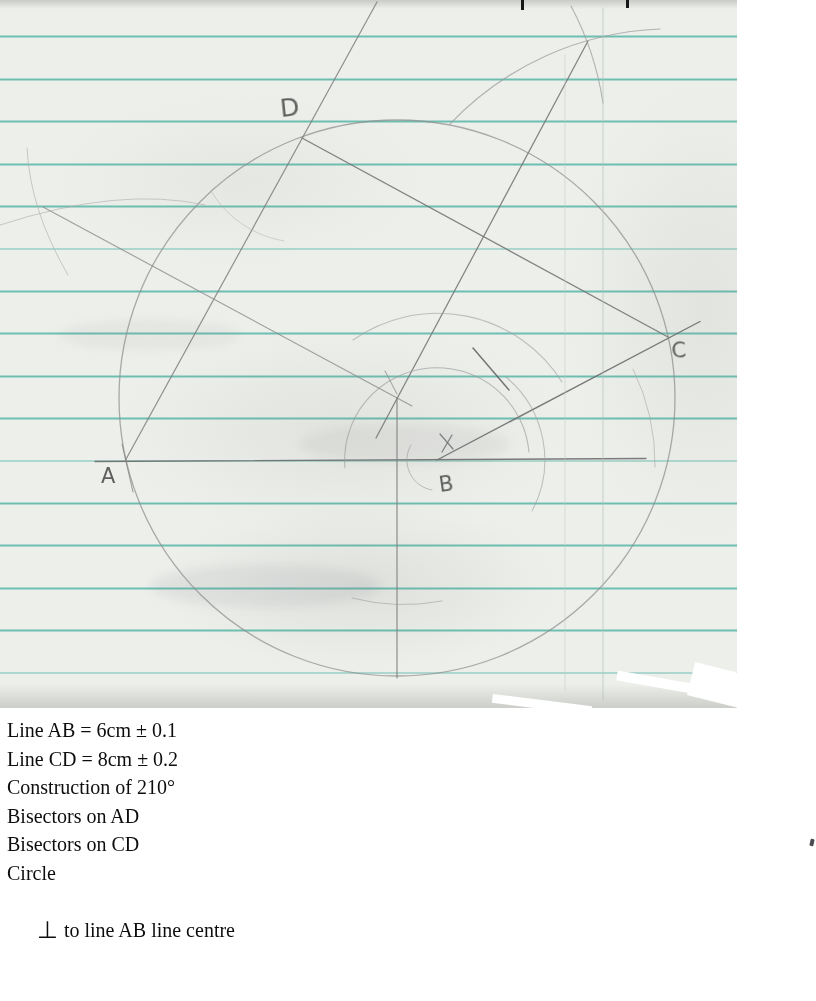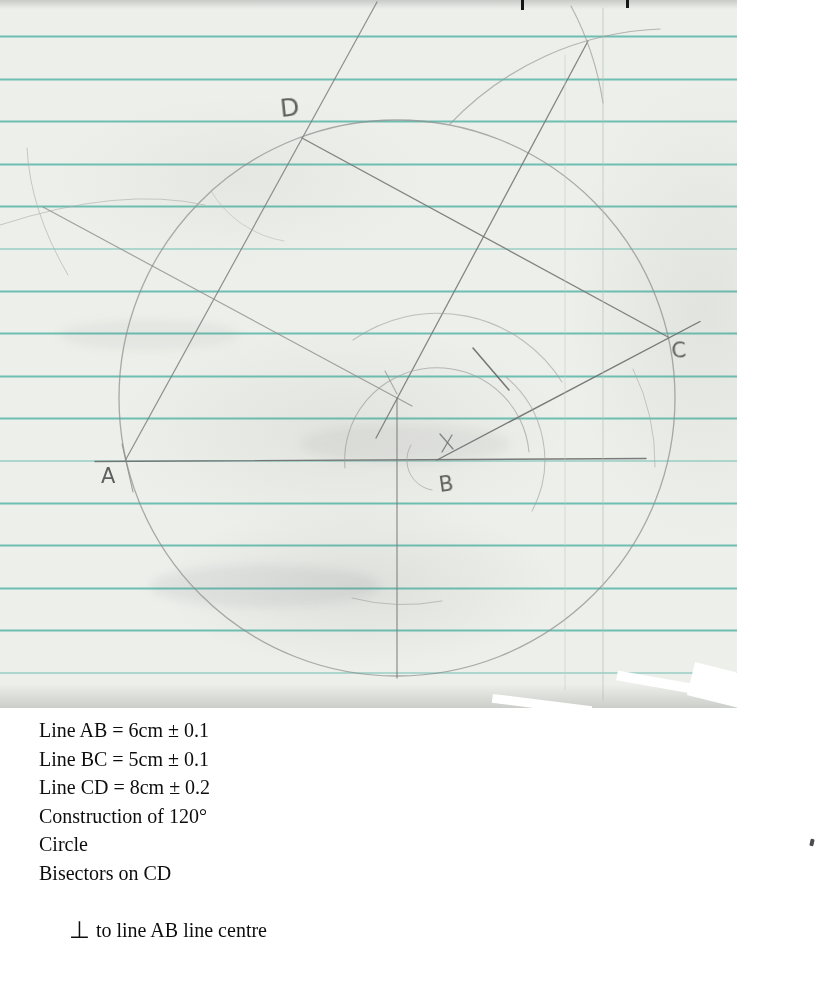--- a/index.html
+++ b/index.html
@@ -25,21 +25,21 @@
   .smudge.s3{left:60px;top:320px;width:180px;height:30px;background:rgba(112,118,112,0.07);}
   .tickmark{position:absolute;background:#161616;}
   .t1{left:521px;top:0;width:3px;height:10px;}
   .t2{left:626px;top:0;width:3px;height:8px;}
   .swoosh{position:absolute;background:#ffffff;}
   .w1{left:616px;top:682px;width:134px;height:10px;transform:rotate(10deg);}
   .w2{left:690px;top:670px;width:70px;height:34px;transform:rotate(14deg);}
   .w3{left:492px;top:700px;width:100px;height:9px;transform:rotate(7deg);}
   
   .notes{position:absolute;left:7px;top:716px;color:#0d0d0d;}
-  .note-line{font-size:20px;line-height:28.6px;white-space:pre;margin-left:32px;}
+  .note-line{font-size:20px;line-height:28.6px;white-space:pre;}
   .perp-symbol{font-size:24px;line-height:1;vertical-align:-1px;letter-spacing:1px;}
   .speck{position:absolute;left:810px;top:839px;width:4px;height:7px;background:#2c2c34;
          border-radius:1px;transform:rotate(12deg);opacity:.85;}
 </style>
 </head>
 <body>
 
 <div class="screen">
 
   <div class="scan">
@@ -97,25 +97,25 @@
 
     <div class="tickmark t1"></div>
     <div class="tickmark t2"></div>
     <div class="swoosh w1"></div>
     <div class="swoosh w2"></div>
     <div class="swoosh w3"></div>
   </div>
 
   <div class="notes">
     <div class="note-line">Line AB = 6cm ± 0.1</div>
-    <div class="note-line">Line BC = 5cm ± 0.1</div>
     <div class="note-line">Line CD = 8cm ± 0.2</div>
-    <div class="note-line">Construction of 120°</div>
+    <div class="note-line">Construction of 210°</div>
+    <div class="note-line">Bisectors on AD</div>
+    <div class="note-line">Bisectors on CD</div>
     <div class="note-line">Circle</div>
-    <div class="note-line">Bisectors on CD</div>
     <div class="note-line">
       <span class="perp-symbol">⊥</span><span> to line AB line centre</span>
     </div>
 
   </div>
 
   <div class="speck"></div>
 </div>
 
 </body></html>

